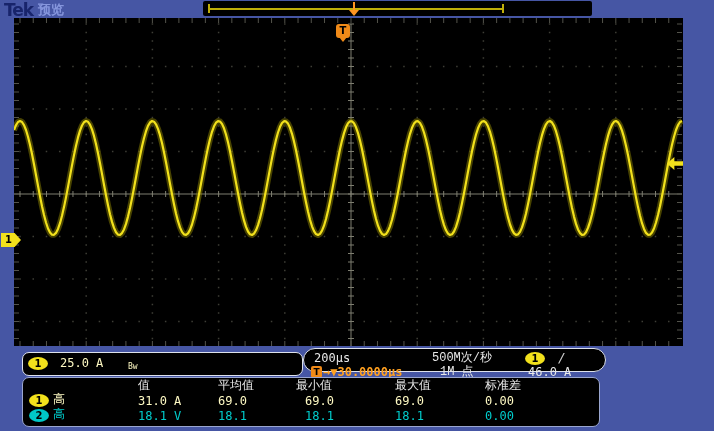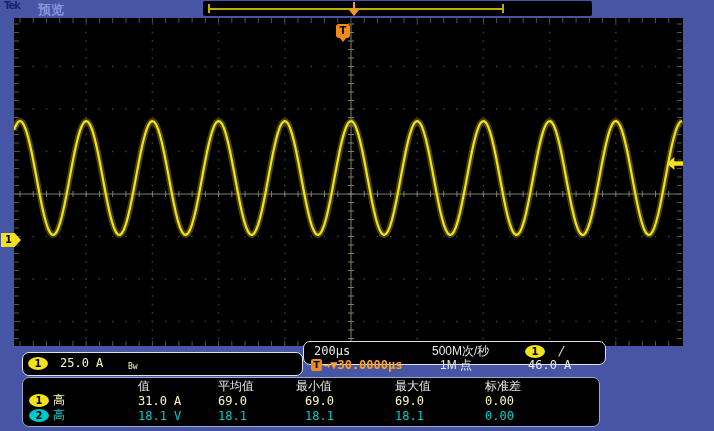--- a/index.html
+++ b/index.html
@@ -4,21 +4,21 @@
 <style>
   html,body{margin:0;padding:0;background:#222;}
   .screen{
     position:relative;width:714px;height:431px;overflow:hidden;
     background:#4656a4;
     font-family:"DejaVu Sans Mono","DejaVu Sans",monospace;
     -webkit-font-smoothing:none;
   }
   
   .tek-logo{position:absolute;left:4px;top:0px;font-family:"DejaVu Sans",sans-serif;
-    font-weight:bold;font-size:10px;color:#18246b;letter-spacing:-1px;}
+    font-weight:bold;font-size:17px;color:#18246b;letter-spacing:-1px;}
   .acq-status{position:absolute;left:38px;top:1px;font-family:"DejaVu Sans",sans-serif;
     font-size:13px;color:#8696dd;font-weight:bold;}
   .record-bar{position:absolute;left:203px;top:1px;width:389px;height:15px;background:#000;border-radius:2px;}
   .record-line{position:absolute;left:6px;top:7px;width:295px;height:2px;background:#bfae09;}
   .rec-brk{position:absolute;top:3px;width:2px;height:9px;background:#bfae09;}
   .rec-brk.l{left:5px;} .rec-brk.r{left:299px;}
   .rec-trig{position:absolute;left:146px;top:1px;width:10px;height:14px;}
   .rec-trig .stem{position:absolute;left:4px;top:0;width:2px;height:9px;background:#ff9420;}
   .rec-trig .head{position:absolute;left:0;top:8px;width:0;height:0;
     border-left:5px solid transparent;border-right:5px solid transparent;border-top:6px solid #ff9420;}
@@ -32,32 +32,32 @@
     border-left:4px solid transparent;border-right:4px solid transparent;border-top:5px solid #f08a18;}
   .ch1-marker{position:absolute;left:1px;top:233px;width:20px;height:14px;background:#f2e11c;
     clip-path:polygon(0 0,68% 0,100% 50%,68% 100%,0 100%);
     color:#000;font-weight:bold;font-size:10px;line-height:14px;text-align:left;padding-left:4px;
     box-sizing:border-box;font-family:"DejaVu Sans",sans-serif;}
   .trig-arrow{position:absolute;left:667px;top:157px;width:16px;height:13px;background:#f2e11c;
     clip-path:polygon(100% 32%,46% 32%,46% 0,0 50%,46% 100%,46% 68%,100% 68%);}
   
   .rbox{position:absolute;background:#000;border:1.5px solid #dde1ec;border-radius:7px;box-sizing:border-box;}
   .ch-box{left:22px;top:352px;width:281px;height:24px;}
-  .trig-box{left:303px;top:341px;width:303px;height:24px;}
+  .trig-box{left:303px;top:348px;width:303px;height:24px;border-radius:12px;}
   .meas-box{left:22px;top:377px;width:578px;height:50px;border-color:#9aa6cf;}
   .clock-box{left:600px;top:377px;width:112px;height:34px;}
   .badge{position:absolute;width:20px;height:13px;border-radius:50%;color:#000;font-weight:bold;
     font-size:10px;line-height:13px;text-align:center;font-family:"DejaVu Sans",sans-serif;}
   .badge.y{background:#f2e11c;} .badge.c{background:#00c8c8;}
   .txt{position:absolute;font-size:12px;line-height:13px;white-space:pre;}
   .w{color:#e8e8e8;} .yl{color:#fef9c3;} .cy{color:#00cccc;} .or{color:#ffa020;font-weight:bold;}
   .bw{font-size:8px;letter-spacing:0;}
   .tmini{position:absolute;width:11px;height:12px;background:#f08a18;border-radius:2px;color:#000;
     font-weight:bold;font-size:9px;line-height:12px;text-align:center;font-family:"DejaVu Sans",sans-serif;}
-  .cjk{font-family:Liberation Sans, sans-serif;}
+  .cjk{font-family:Liberation Mono, monospace;}
   .slope{font-style:italic;color:#cfcfcf;font-size:13px;}
 </style>
 </head>
 <body>
 
 <div class="screen">
 
   <span class="tek-logo">Tek</span>
   <span class="acq-status cjk">预览</span>
   <div class="record-bar">

